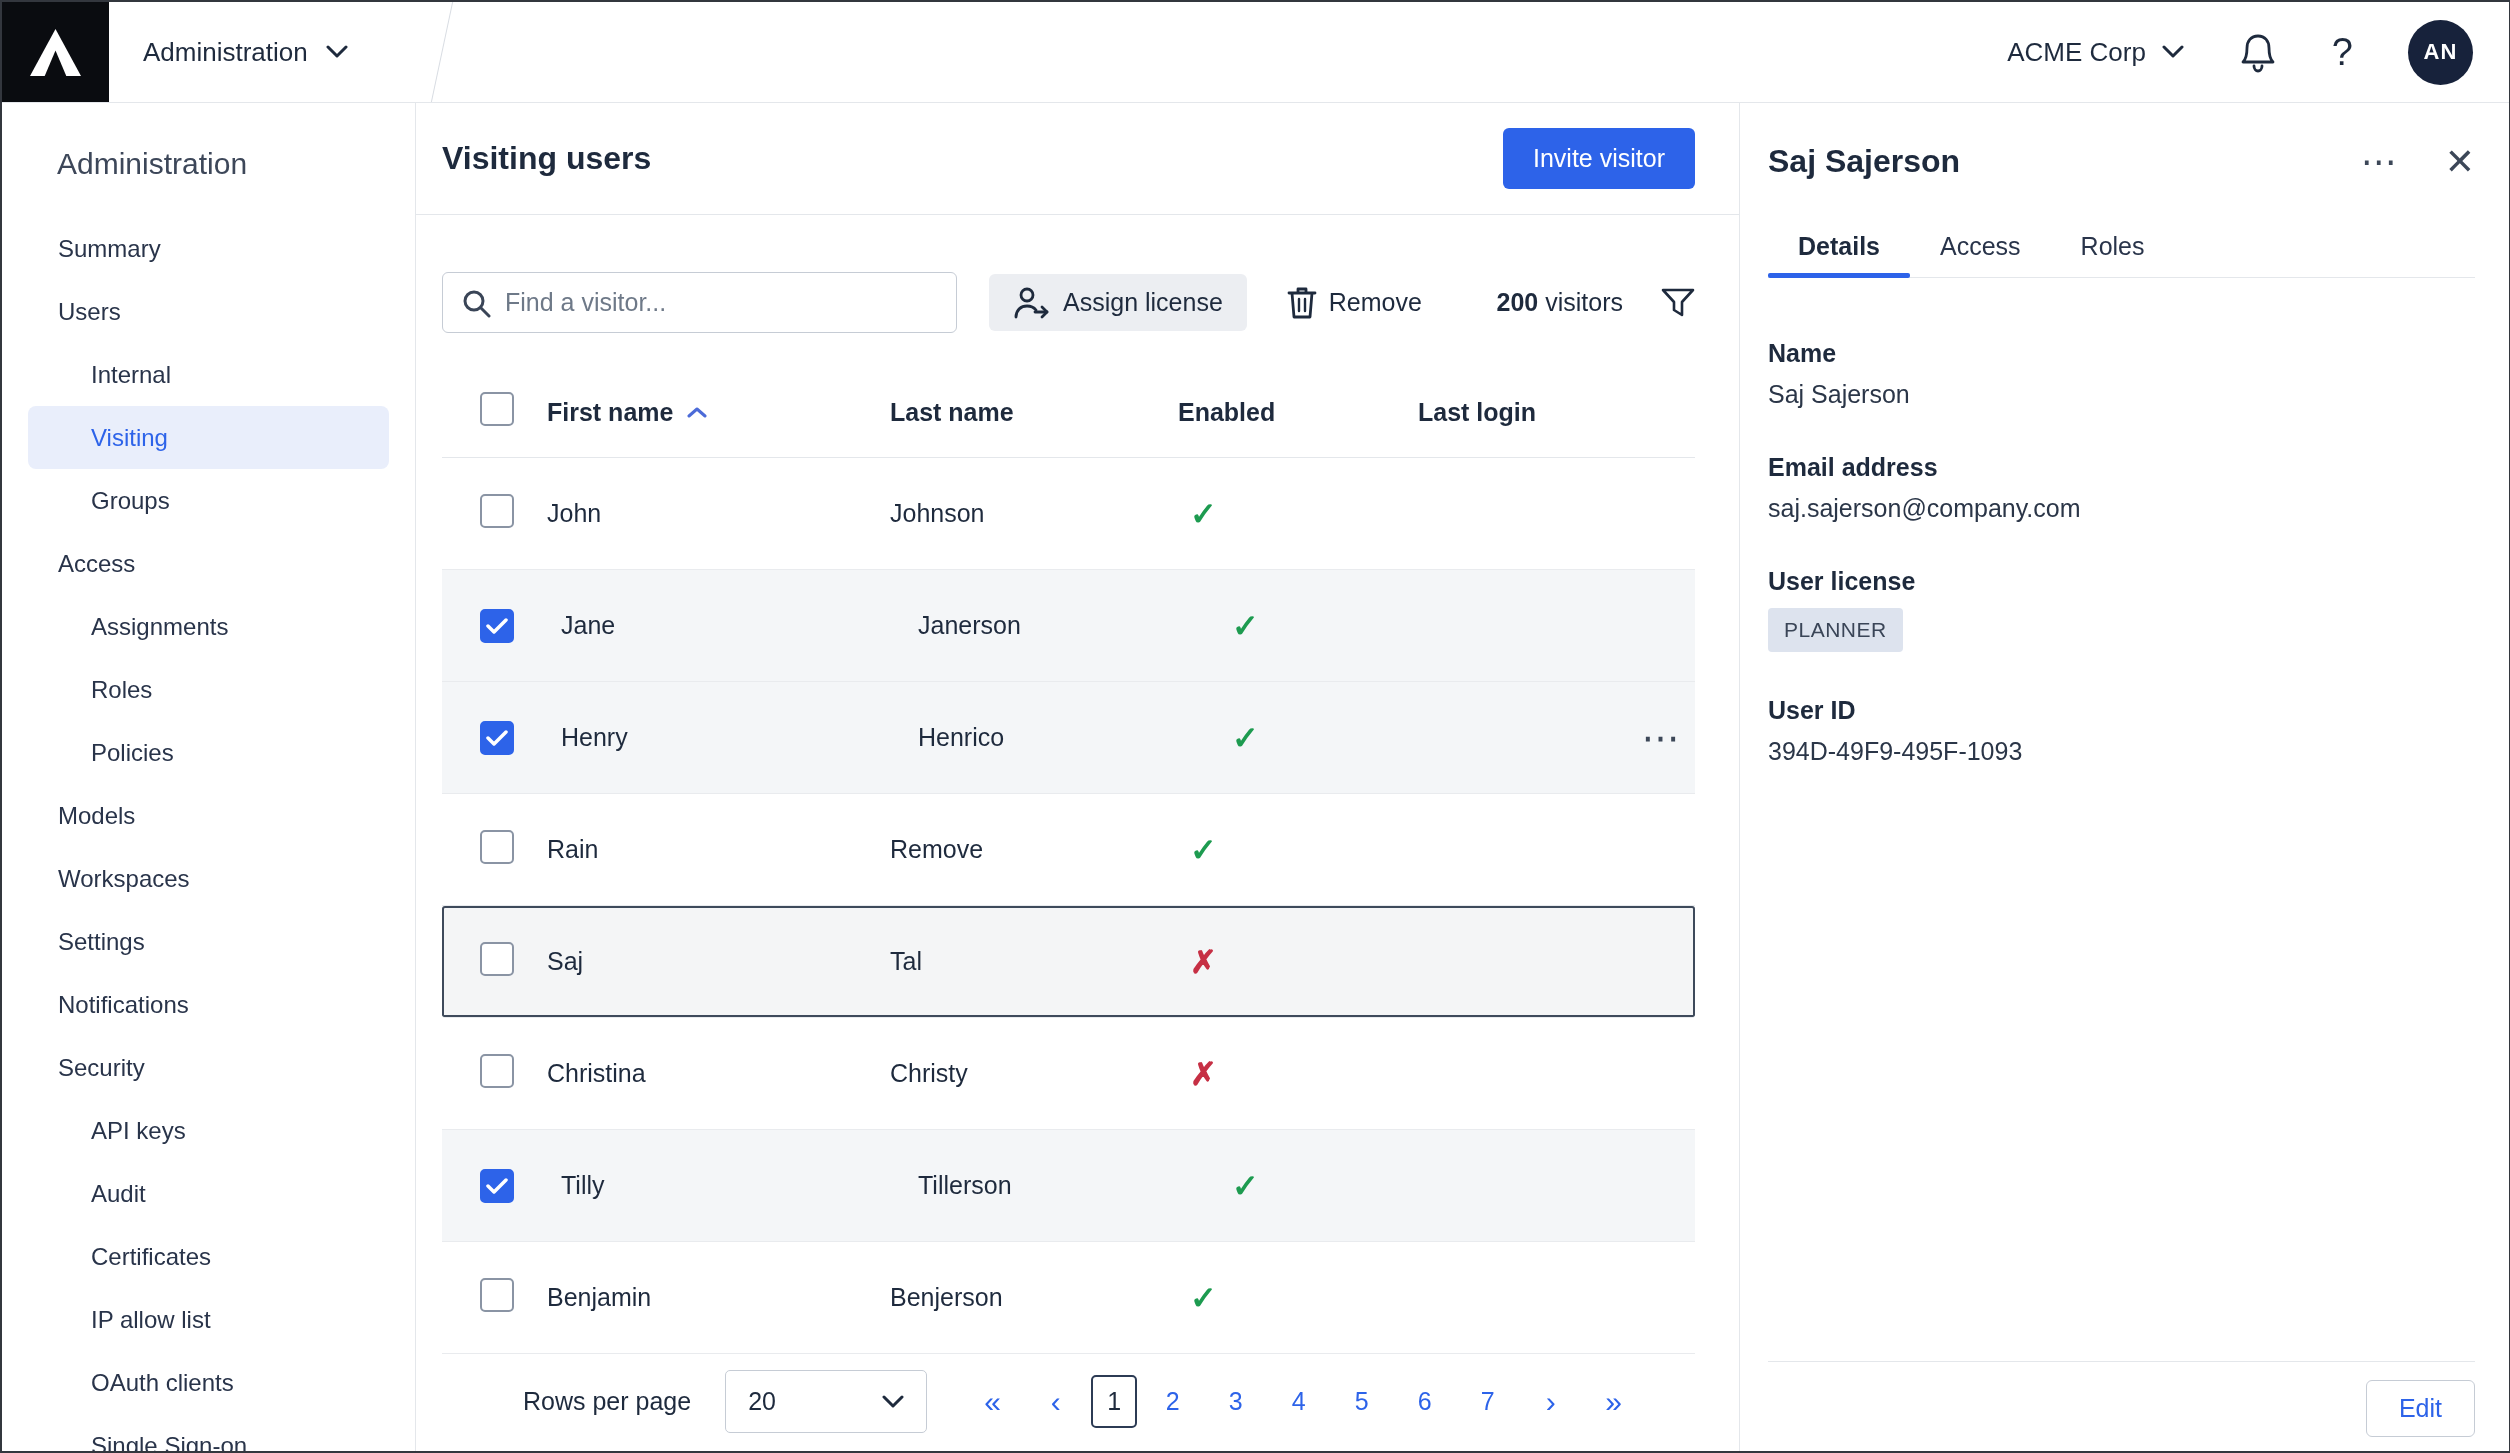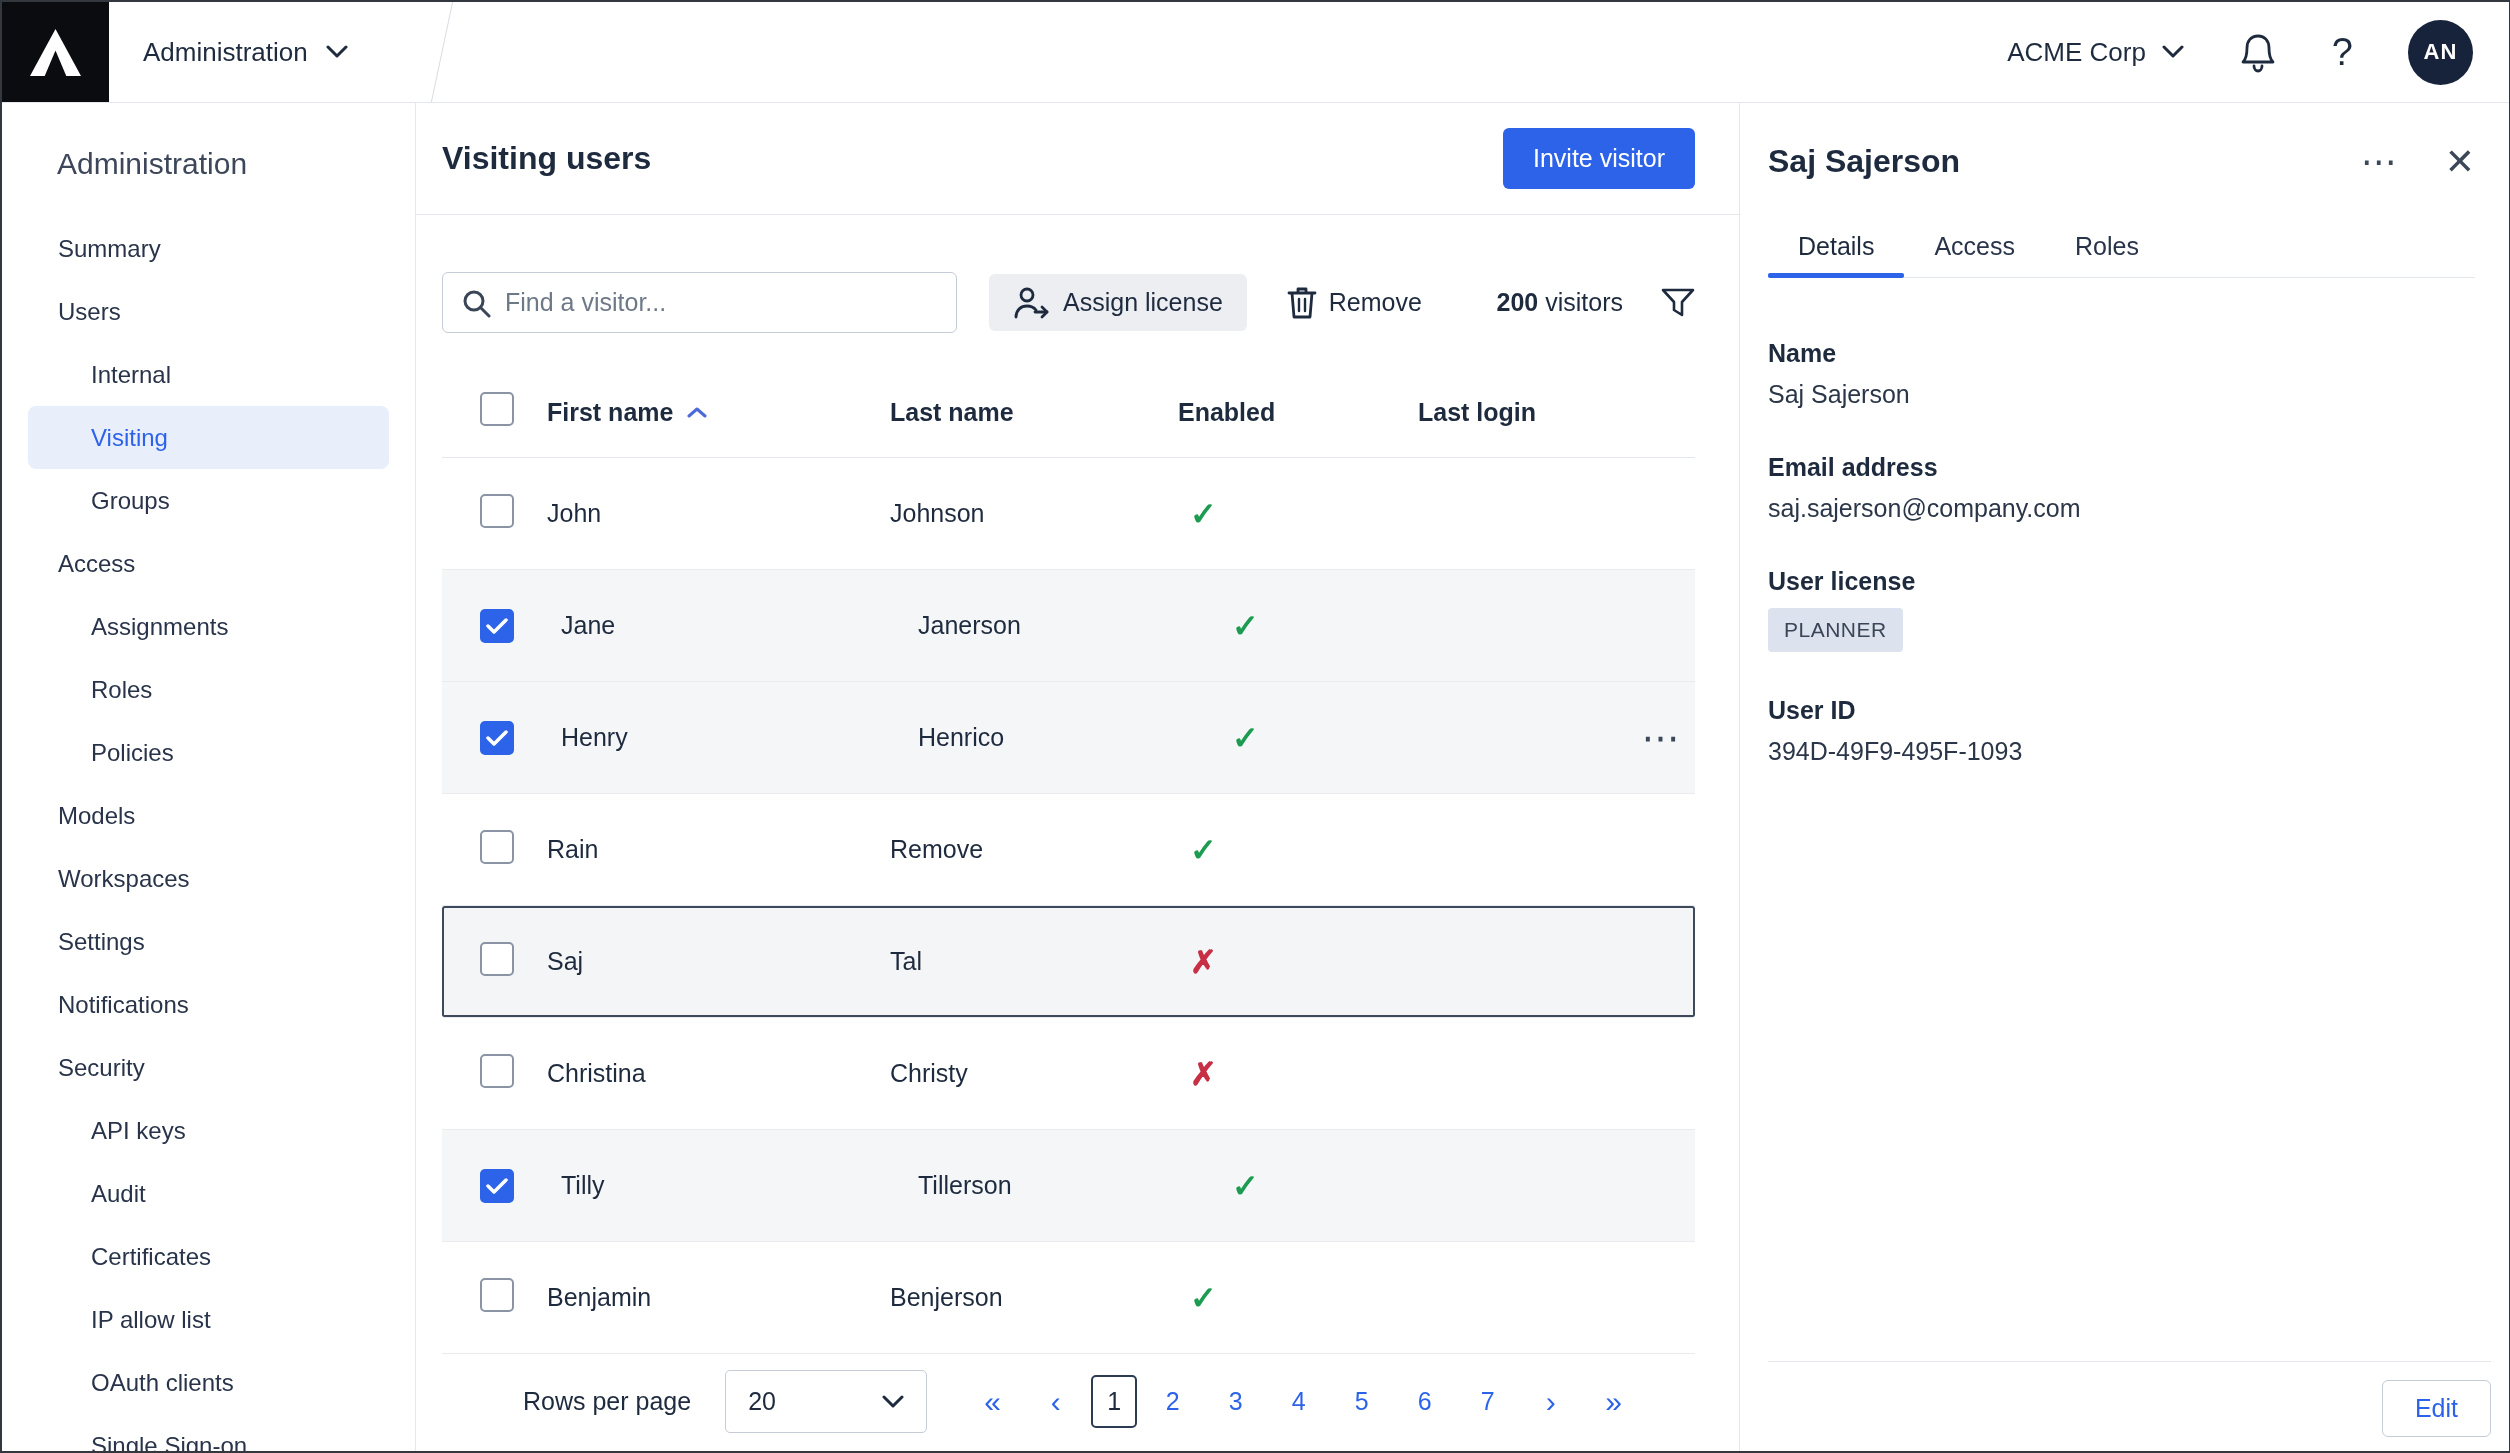--- a/index.html
+++ b/index.html
@@ -69,27 +69,27 @@
   .page-item.current { min-width: 46px; width: 46px; height: 53px; border: 2px solid #2c3b54; border-radius: 5px; color: #1e2a3d; }
 
   
   .panel { width: 770px; flex: 0 0 770px; border-left: 1px solid #e4e7eb; padding: 0 34px 0 28px; position: relative; overflow: hidden; }
   .panel-header { padding-top: 40px; display: flex; align-items: center; justify-content: space-between; }
   .panel-header h2 { font-size: 32px; font-weight: 700; color: #1e2a3d; }
   .panel-actions { display: flex; gap: 48px; align-items: center; font-size: 36px; color: #3c4758; }
   .panel-actions span { cursor: pointer; line-height: 1; }
   .tabs { display: flex; margin-top: 36px; border-bottom: 1px solid #e4e7eb; }
   .tab { padding: 0 30px; height: 61px; display: flex; align-items: center; font-size: 25px; color: #29344a; position: relative; cursor: pointer; }
-  .tab.active { font-weight: 400; color: #1e2a3d; }
+  .tab.active { font-weight: 700; color: #1e2a3d; }
   .tab.active::after { content: ""; position: absolute; left: 0; right: 0; bottom: -1px; height: 5px; background: #2d63e9; border-radius: 2px; }
   .fields { margin-top: 61px; display: flex; flex-direction: column; gap: 44px; }
   .field .flabel { font-weight: 700; font-size: 25px; margin-bottom: 12px; color: #1e2a3d; }
   .field .fvalue { font-size: 25px; color: #2b3648; }
   .badge { display: inline-block; background: #dde3ee; color: #3a4557; font-size: 21px; padding: 10px 16px; border-radius: 4px; letter-spacing: 0.5px; font-weight: 500; }
-  .panel-footer { position: absolute; left: 28px; right: 18px; bottom: 0; border-top: 1px solid #e4e7eb; padding: 18px 0 14px; display: flex; justify-content: flex-end; background: #fff; }
+  .panel-footer { position: absolute; left: 28px; right: 34px; bottom: 0; border-top: 1px solid #e4e7eb; padding: 18px 0 14px; display: flex; justify-content: flex-end; background: #fff; }
   .btn-outline { background: #fff; border: 1px solid #c6ccd5; border-radius: 6px; color: #2d63e9; font-size: 25px; height: 57px; padding: 0 32px; font-family: inherit; cursor: pointer; }
 </style>
 </head>
 <body>
 
 <div class="window">
 
   <header class="topbar">
     <div class="logo">
       <svg width="55" height="51" viewBox="0 0 56 52">

